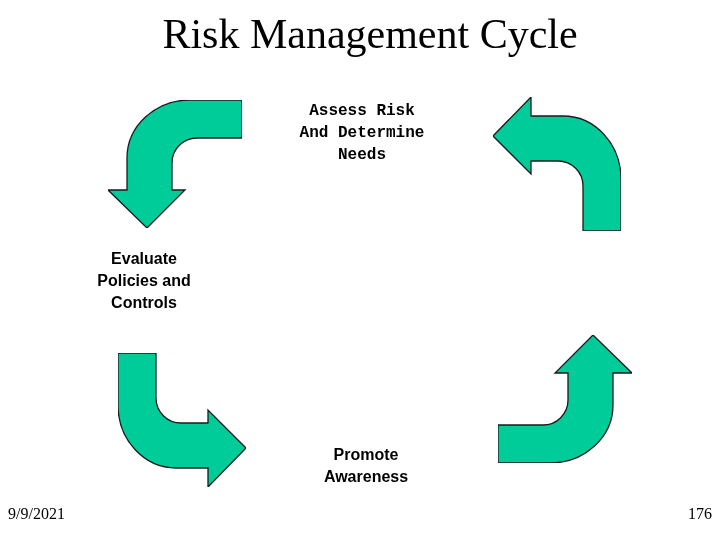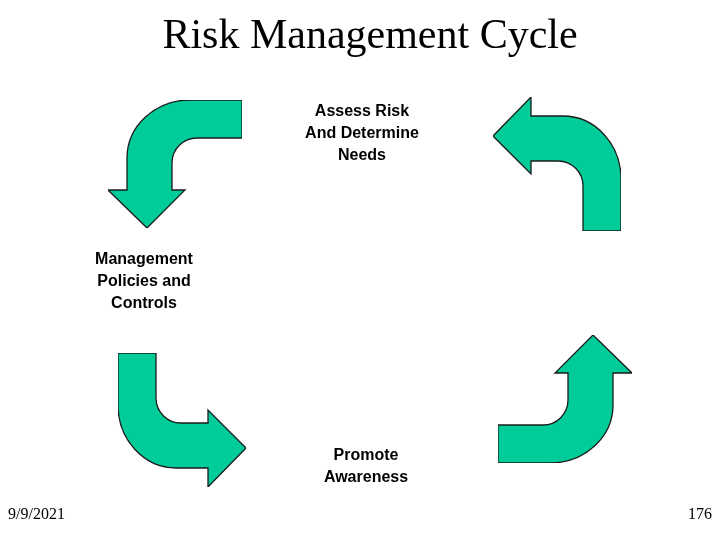--- a/index.html
+++ b/index.html
@@ -28,21 +28,21 @@
     position: absolute;
     width: 200px;
     text-align: center;
     font-family: "Liberation Sans", "DejaVu Sans", sans-serif;
     font-size: 16px;
     line-height: 22px;
     font-weight: 700;
     color: #000000;
     white-space: pre-line;
   }
-  .label-assess    { left: 262px; top: 100px; }
+  .label-assess    { left: 262px; top: 100px; font-family: Liberation Mono, monospace; }
   .label-implement { left: 44px;  top: 248px; }
   .label-monitor   { left: 492px; top: 256px; }
   .label-promote   { left: 266px; top: 432px; margin-top: 12px; }
 
   .arrow { position: absolute; display: block; }
   .arrow path { stroke-width: 1.3; stroke-linejoin: miter; }
   .arrow-top-left     { left: 108px; top: 100px; }
   .arrow-top-right    { left: 493px; top: 97px;  }
   .arrow-bottom-left  { left: 118px; top: 353px; }
   .arrow-bottom-right { left: 498px; top: 335px; }
@@ -85,21 +85,21 @@
   <svg class="arrow arrow-bottom-right" width="134" height="128" viewBox="0 0 134 128">
     <g>
       <path d="M 0 90 H 45 A 25 25 0 0 0 70 65 V 38 H 57 L 95 0 L 134 38 H 115 V 70 A 63 58 0 0 1 52 128 H 0 Z" fill="#00CC99" stroke="#1b1b1b"></path>
     </g>
   </svg>
 
   <div class="step-label label-assess">Assess Risk
 And Determine
 Needs</div>
 
-  <div class="step-label label-implement">Management
+  <div class="step-label label-implement">Evaluate
 Policies and
 Controls</div>
 
   <div class="step-label label-promote">Promote
 Awareness</div>
 
 
   <div class="footer-date">9/9/2021</div>
 
   <div class="footer-page">176</div>

